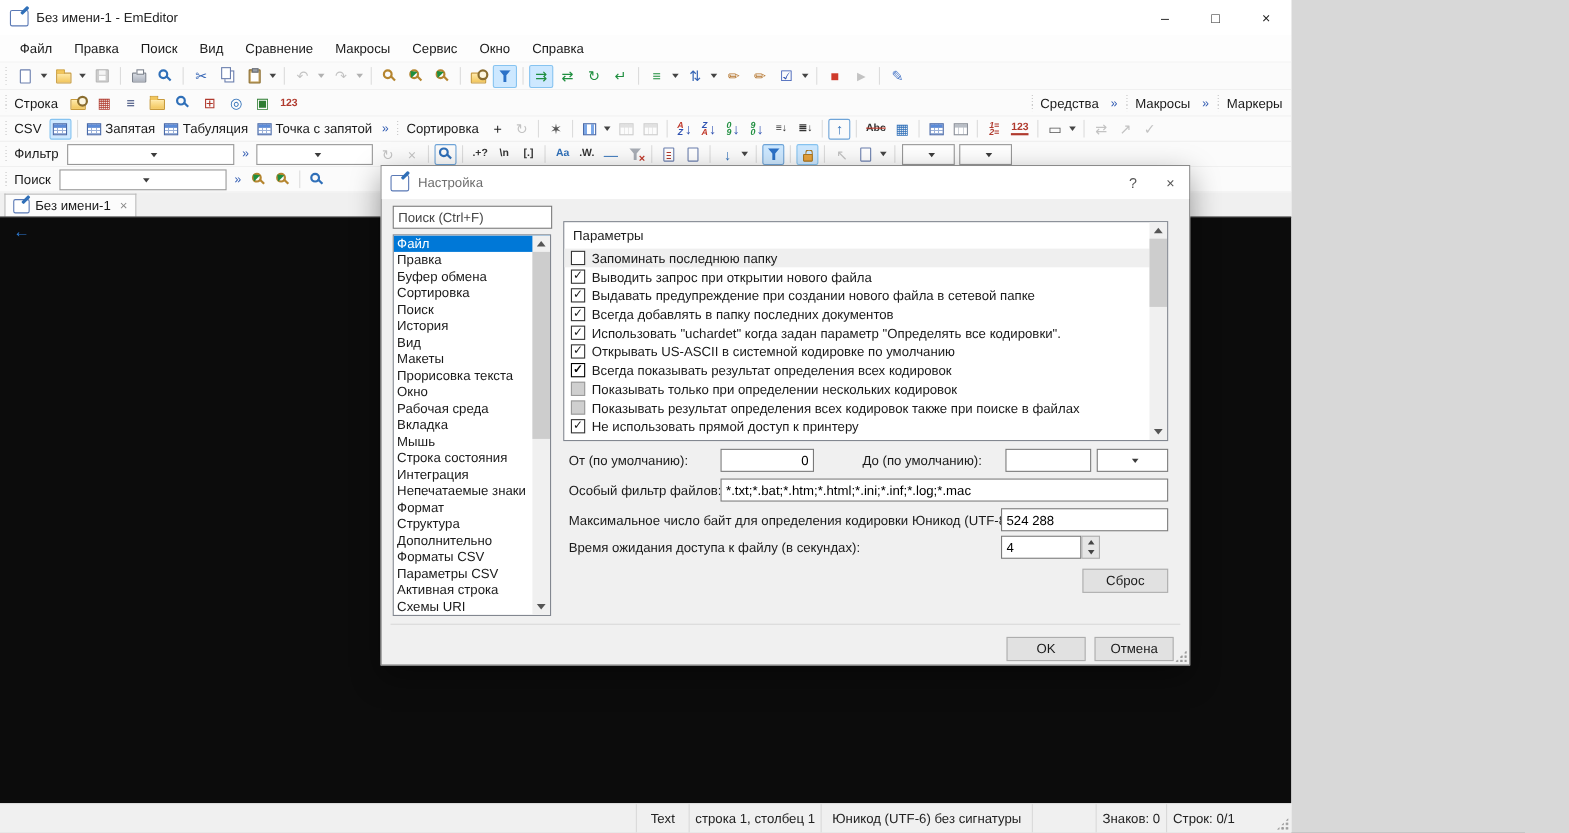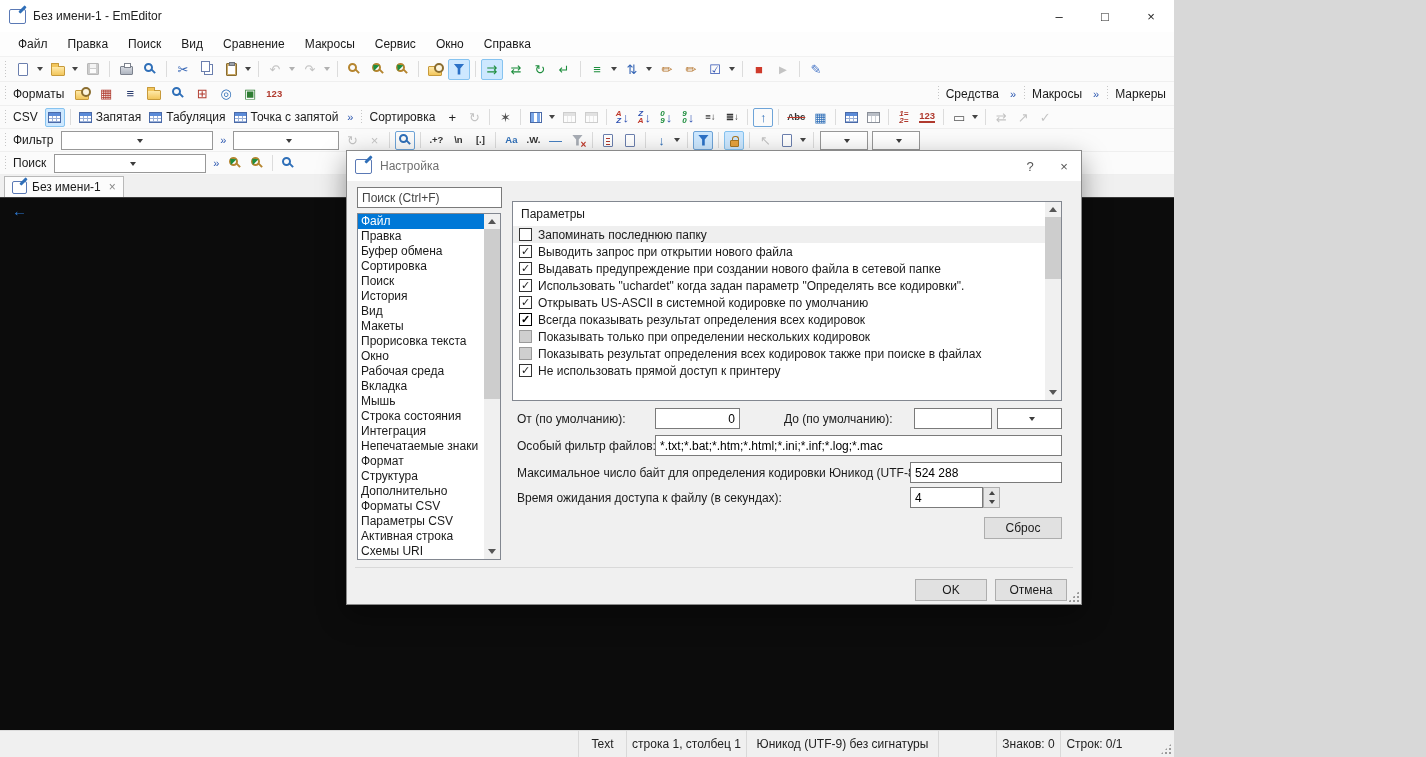--- a/index.html
+++ b/index.html
@@ -263,21 +263,21 @@
         <span class="tsep"></span>
         <span class="tbtn">
           <span class="g" style="color: rgb(74, 120, 200);">✎</span>
         </span>
       </div>
   </div>
 
   <div class="trow r2">
     <span class="grip"></span>
     <div class="tgroup">
-        <span class="tlbl">Форматы</span>
+        <span class="tlbl">Строка</span>
         <span class="tbtn">
           <i class="sh sh-folderzoom"></i>
         </span>
         <span class="tbtn">
           <span class="g" style="color: rgb(176, 58, 46);">▦</span>
         </span>
         <span class="tbtn">
           <span class="g" style="color: rgb(44, 62, 112);">≡</span>
         </span>
         <span class="tbtn">
@@ -545,21 +545,21 @@
   </div>
 
   <div class="editor">
     <span class="marker">←</span>
   </div>
 
   <div class="statusbar">
     <span class="sspacer"></span>
     <span class="scell c0">Text</span>
     <span class="scell c1">строка 1, столбец 1</span>
-    <span class="scell c2">Юникод (UTF-9) без сигнатуры</span>
+    <span class="scell c2">Юникод (UTF-6) без сигнатуры</span>
     <span class="scell c3"></span>
     <span class="scell c4">Знаков: 0</span>
     <span class="scell c5">Строк: 0/1</span>
     <span class="send">
       <span class="corner"></span>
     </span>
   </div>
 
   <div class="dialog">
     <div class="dtitle">
@@ -616,20 +616,24 @@
           <div class="orow">
             <span class="cb checked"></span>
             <span class="olab">Выводить запрос при открытии нового файла</span>
           </div>
           <div class="orow">
             <span class="cb checked"></span>
             <span class="olab">Выдавать предупреждение при создании нового файла в сетевой папке</span>
           </div>
           <div class="orow">
             <span class="cb checked"></span>
+            <span class="olab">Всегда добавлять в папку последних документов</span>
+          </div>
+          <div class="orow">
+            <span class="cb checked"></span>
             <span class="olab">Использовать "uchardet" когда задан параметр "Определять все кодировки".</span>
           </div>
           <div class="orow">
             <span class="cb checked"></span>
             <span class="olab">Открывать US-ASCII в системной кодировке по умолчанию</span>
           </div>
           <div class="orow">
             <span class="cb checked-bold"></span>
             <span class="olab">Всегда показывать результат определения всех кодировок</span>
           </div>

